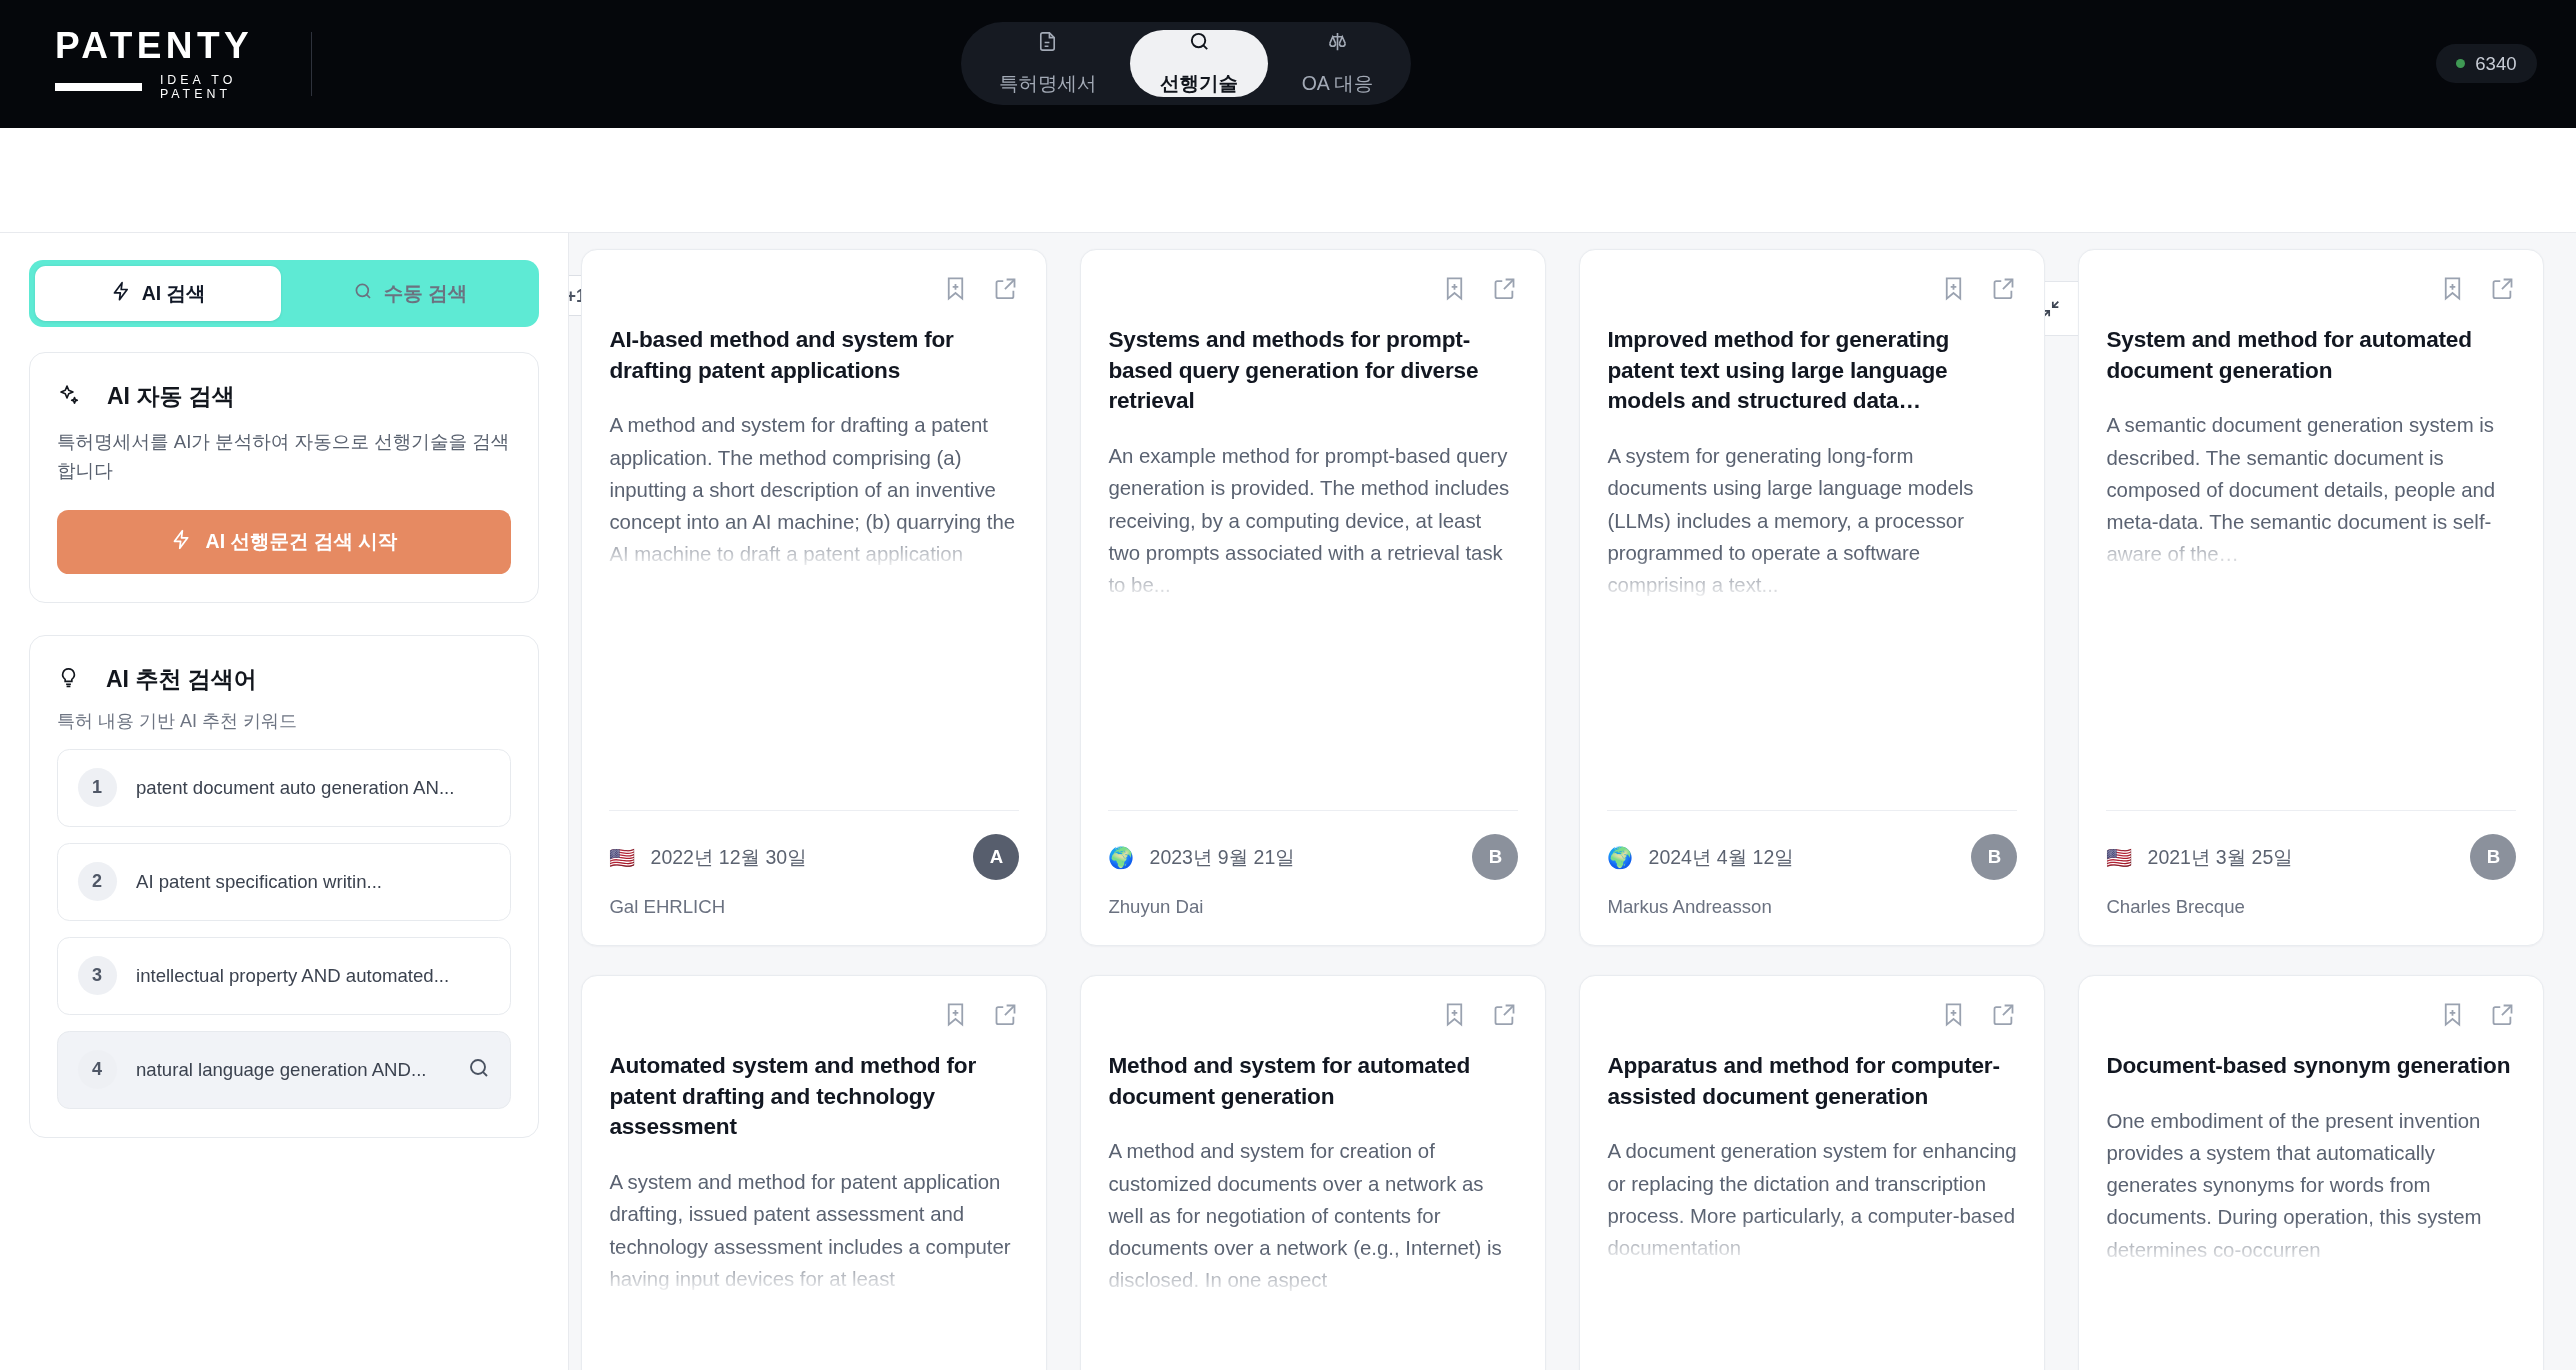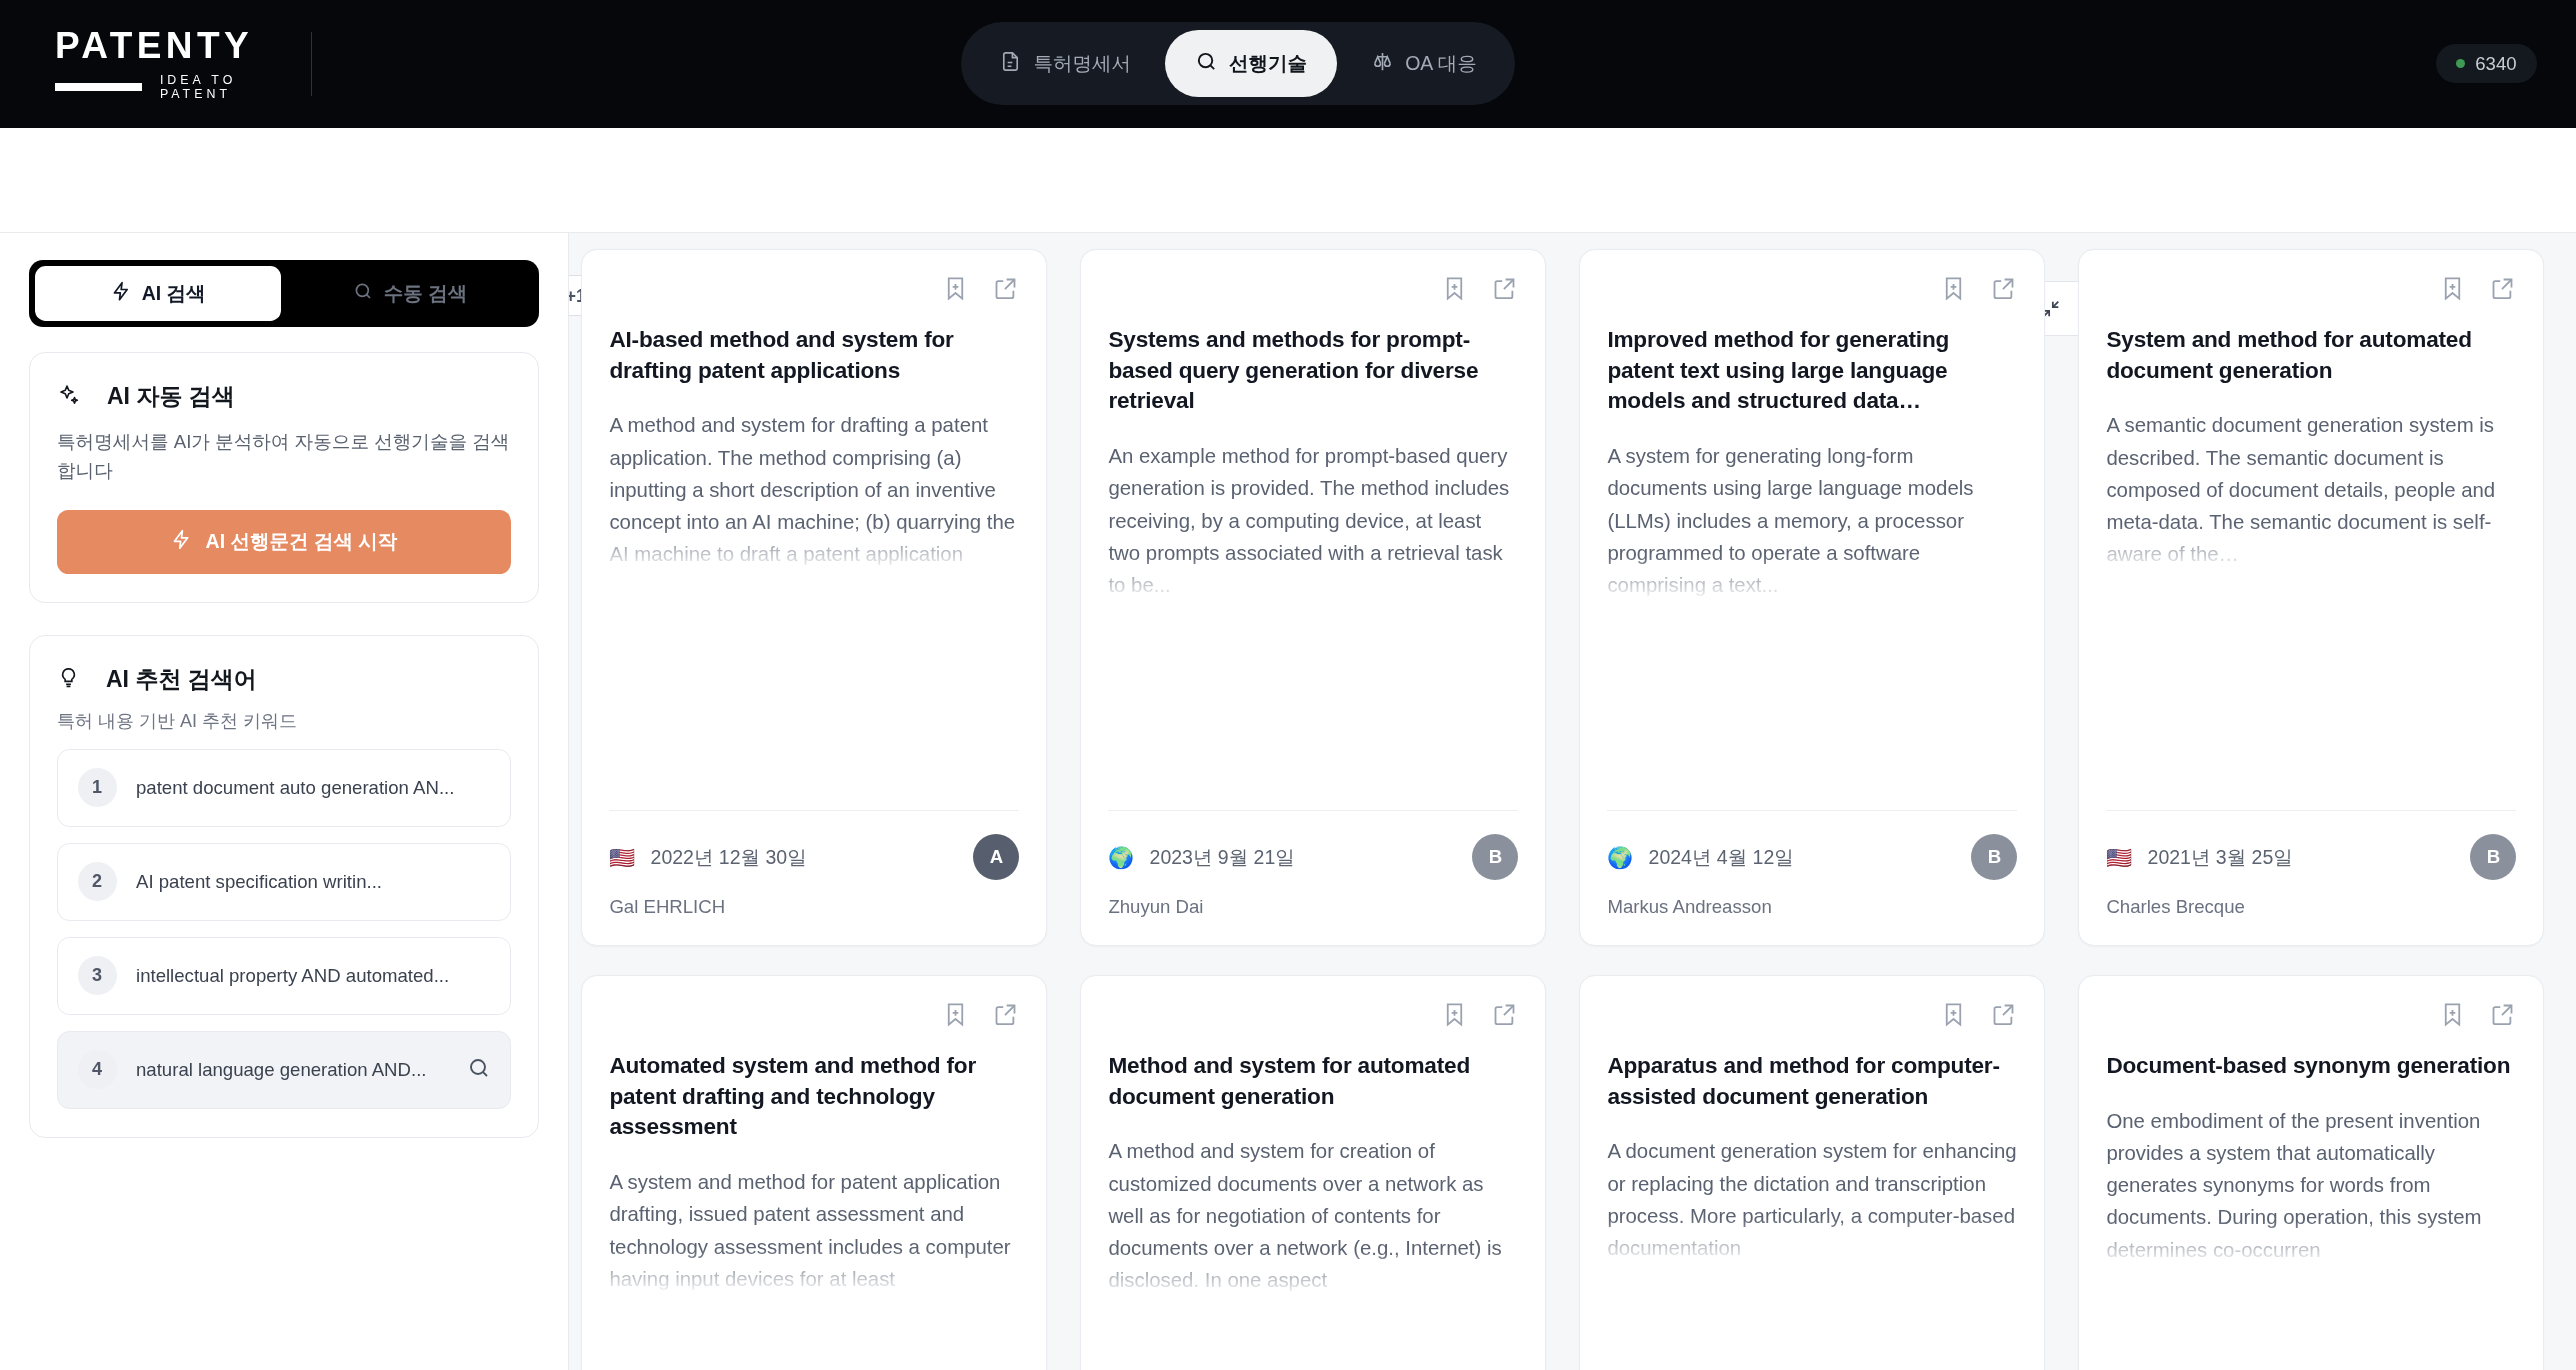--- a/index.html
+++ b/index.html
@@ -41,21 +41,21 @@
   .meta-txt { color: #9aa1ae; font-size: 17px; display: flex; align-items: center; gap: 7px; }
 
   .navtabs {
     position: absolute; left: 961px; top: 22px;
     background: #161a22; border-radius: 887px; padding: 8px;
     display: flex; align-items: center; gap: 3.6px; height: 83px;
   }
   .navtab {
     display: flex; align-items: center; gap: 11.5px;
     padding: 0 30px; height: 67px; border-radius: 887px;
-    color: #a3aab6; font-size: 19.5px; font-weight: 500;
+    color: #a3aab6; font-size: 19.5px; font-weight: 500; flex-direction: column;
   }
   .navtab.active { background: #f0f1f3; color: #11151c; font-weight: 700; }
   .navtab svg { flex: 0 0 auto; }
 
   .count-pill {
     position: absolute; right: 39px; top: 44px;
     background: #14181f; border-radius: 887px; height: 39px;
     display: flex; align-items: center; gap: 9.8px; padding: 0 20.4px;
     color: #c8cdd6; font-size: 18.6px;
   }
@@ -98,21 +98,21 @@
   .tbtn.on { background: #141a24; color: #ffffff; }
   .tbtn.wide { padding: 0 23px; font-size: 18.6px; font-weight: 600; }
 
   
   .sidebar {
     position: absolute; left: 0; top: 233px; width: 569px; height: 1138px;
     background: #ffffff; border-right: 0.9px solid #e8eaee;
     padding: 27px 29px; overflow: hidden;
   }
   .modetabs {
-    display: flex; background: #000000; border-radius: 14px; padding: 6.2px; gap: 6px;
+    display: flex; background: #5eead4; border-radius: 14px; padding: 6.2px; gap: 6px;
   }
   .modetab {
     flex: 1; display: flex; align-items: center; justify-content: center; gap: 10.7px;
     height: 55px; border-radius: 10.7px; font-size: 19.5px; font-weight: 600; color: #6b7280;
   }
   .modetab.active { background: #ffffff; color: #111827; box-shadow: 0 0.9px 2.7px rgba(16,24,40,.10); }
 
   .panel {
     margin-top: 25px; border: 0.9px solid #e7eaee; border-radius: 16px;
     background: #ffffff; padding: 28px 27px;

